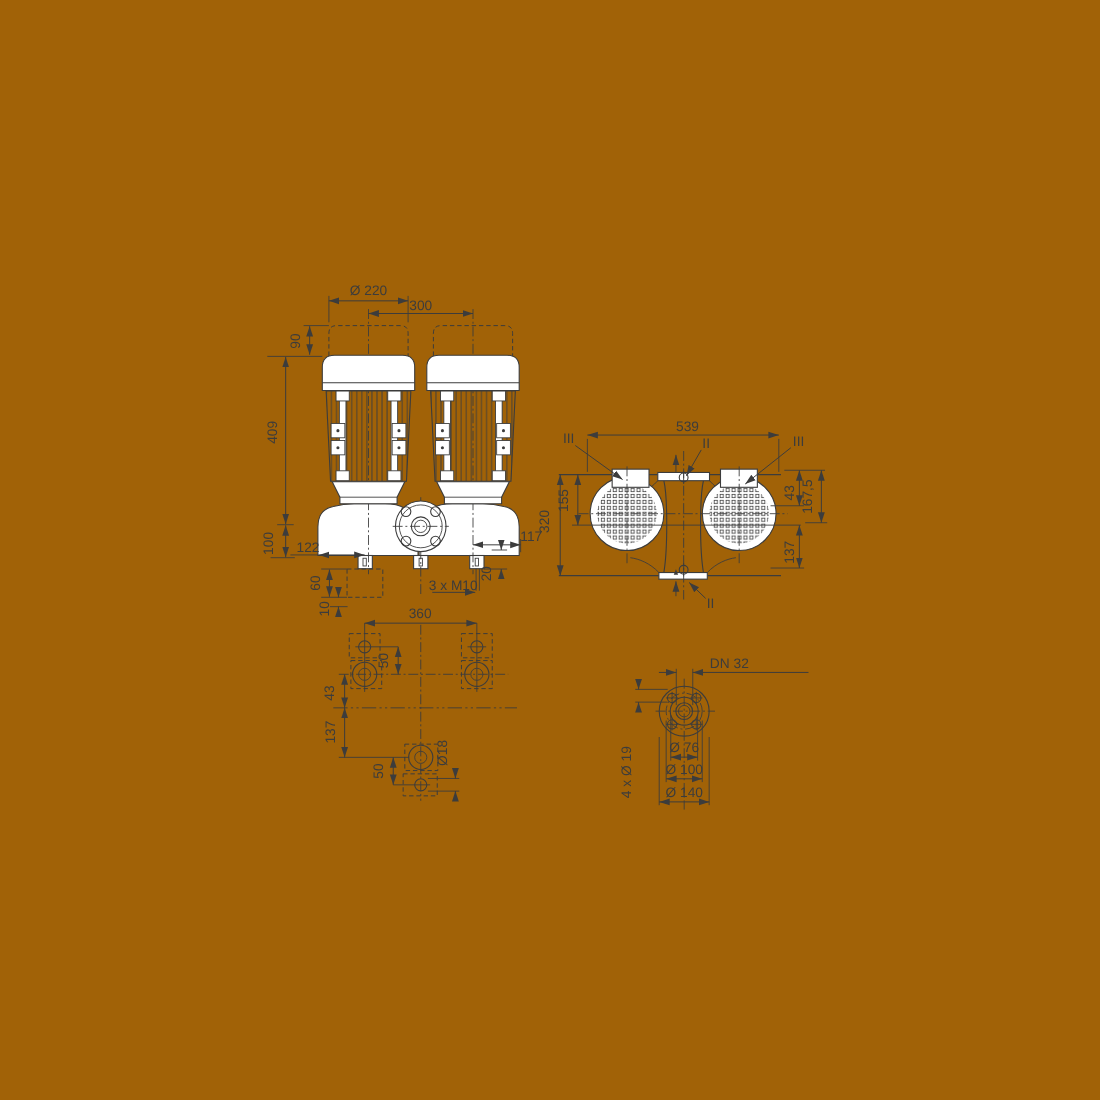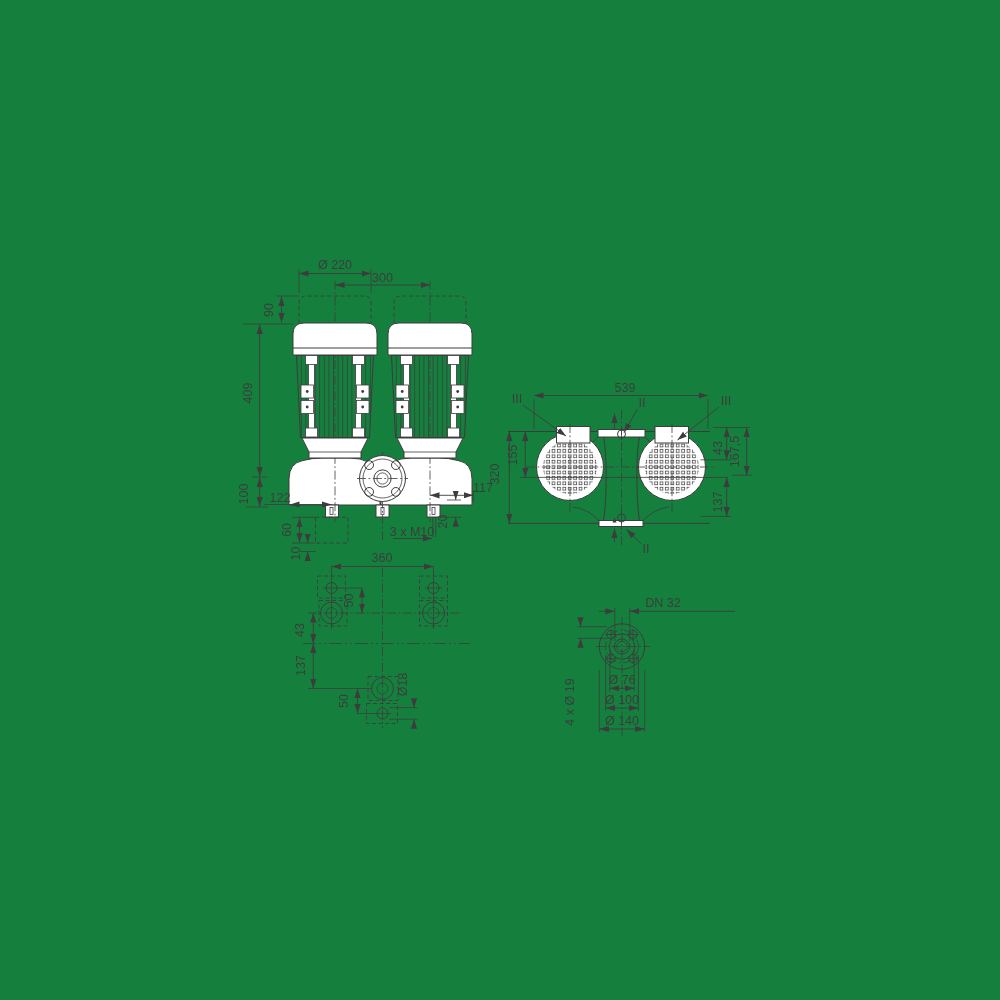--- a/index.html
+++ b/index.html
@@ -1,16 +1,16 @@
 <!DOCTYPE html>
 <html><head>
 <meta charset="utf-8">
 <style>
   html,body{margin:0;padding:0;background:#ffffff;}
-  #canvas{position:relative;width:1000px;height:1000px;background:#15803d;overflow:hidden;}
+  #canvas{position:relative;width:1000px;height:1000px;background:#a16207;overflow:hidden;}
   svg{position:absolute;left:0;top:0;}
   svg text{font-family:"Liberation Sans","DejaVu Sans",sans-serif;font-size:12.5px;fill:#3c3c3c;}
   .s{stroke:#3c3c3c;fill:none;stroke-width:1;}
   .sw{stroke:#3c3c3c;fill:#ffffff;stroke-width:1;}
   .thin{stroke-width:.8;}
   .dsh{stroke-dasharray:4 2.6;stroke-width:.9;}
   .cl{stroke-dasharray:9 2.5 1.8 2.5;stroke-width:.8;stroke:#3c3c3c;fill:none;}
   .cl2{stroke-dasharray:13 3 2 3 2 3;stroke-width:.8;stroke:#3c3c3c;fill:none;}
   .dim{stroke:#3c3c3c;stroke-width:.9;fill:none;}
   .dot{fill:#3c3c3c;stroke:none;}

